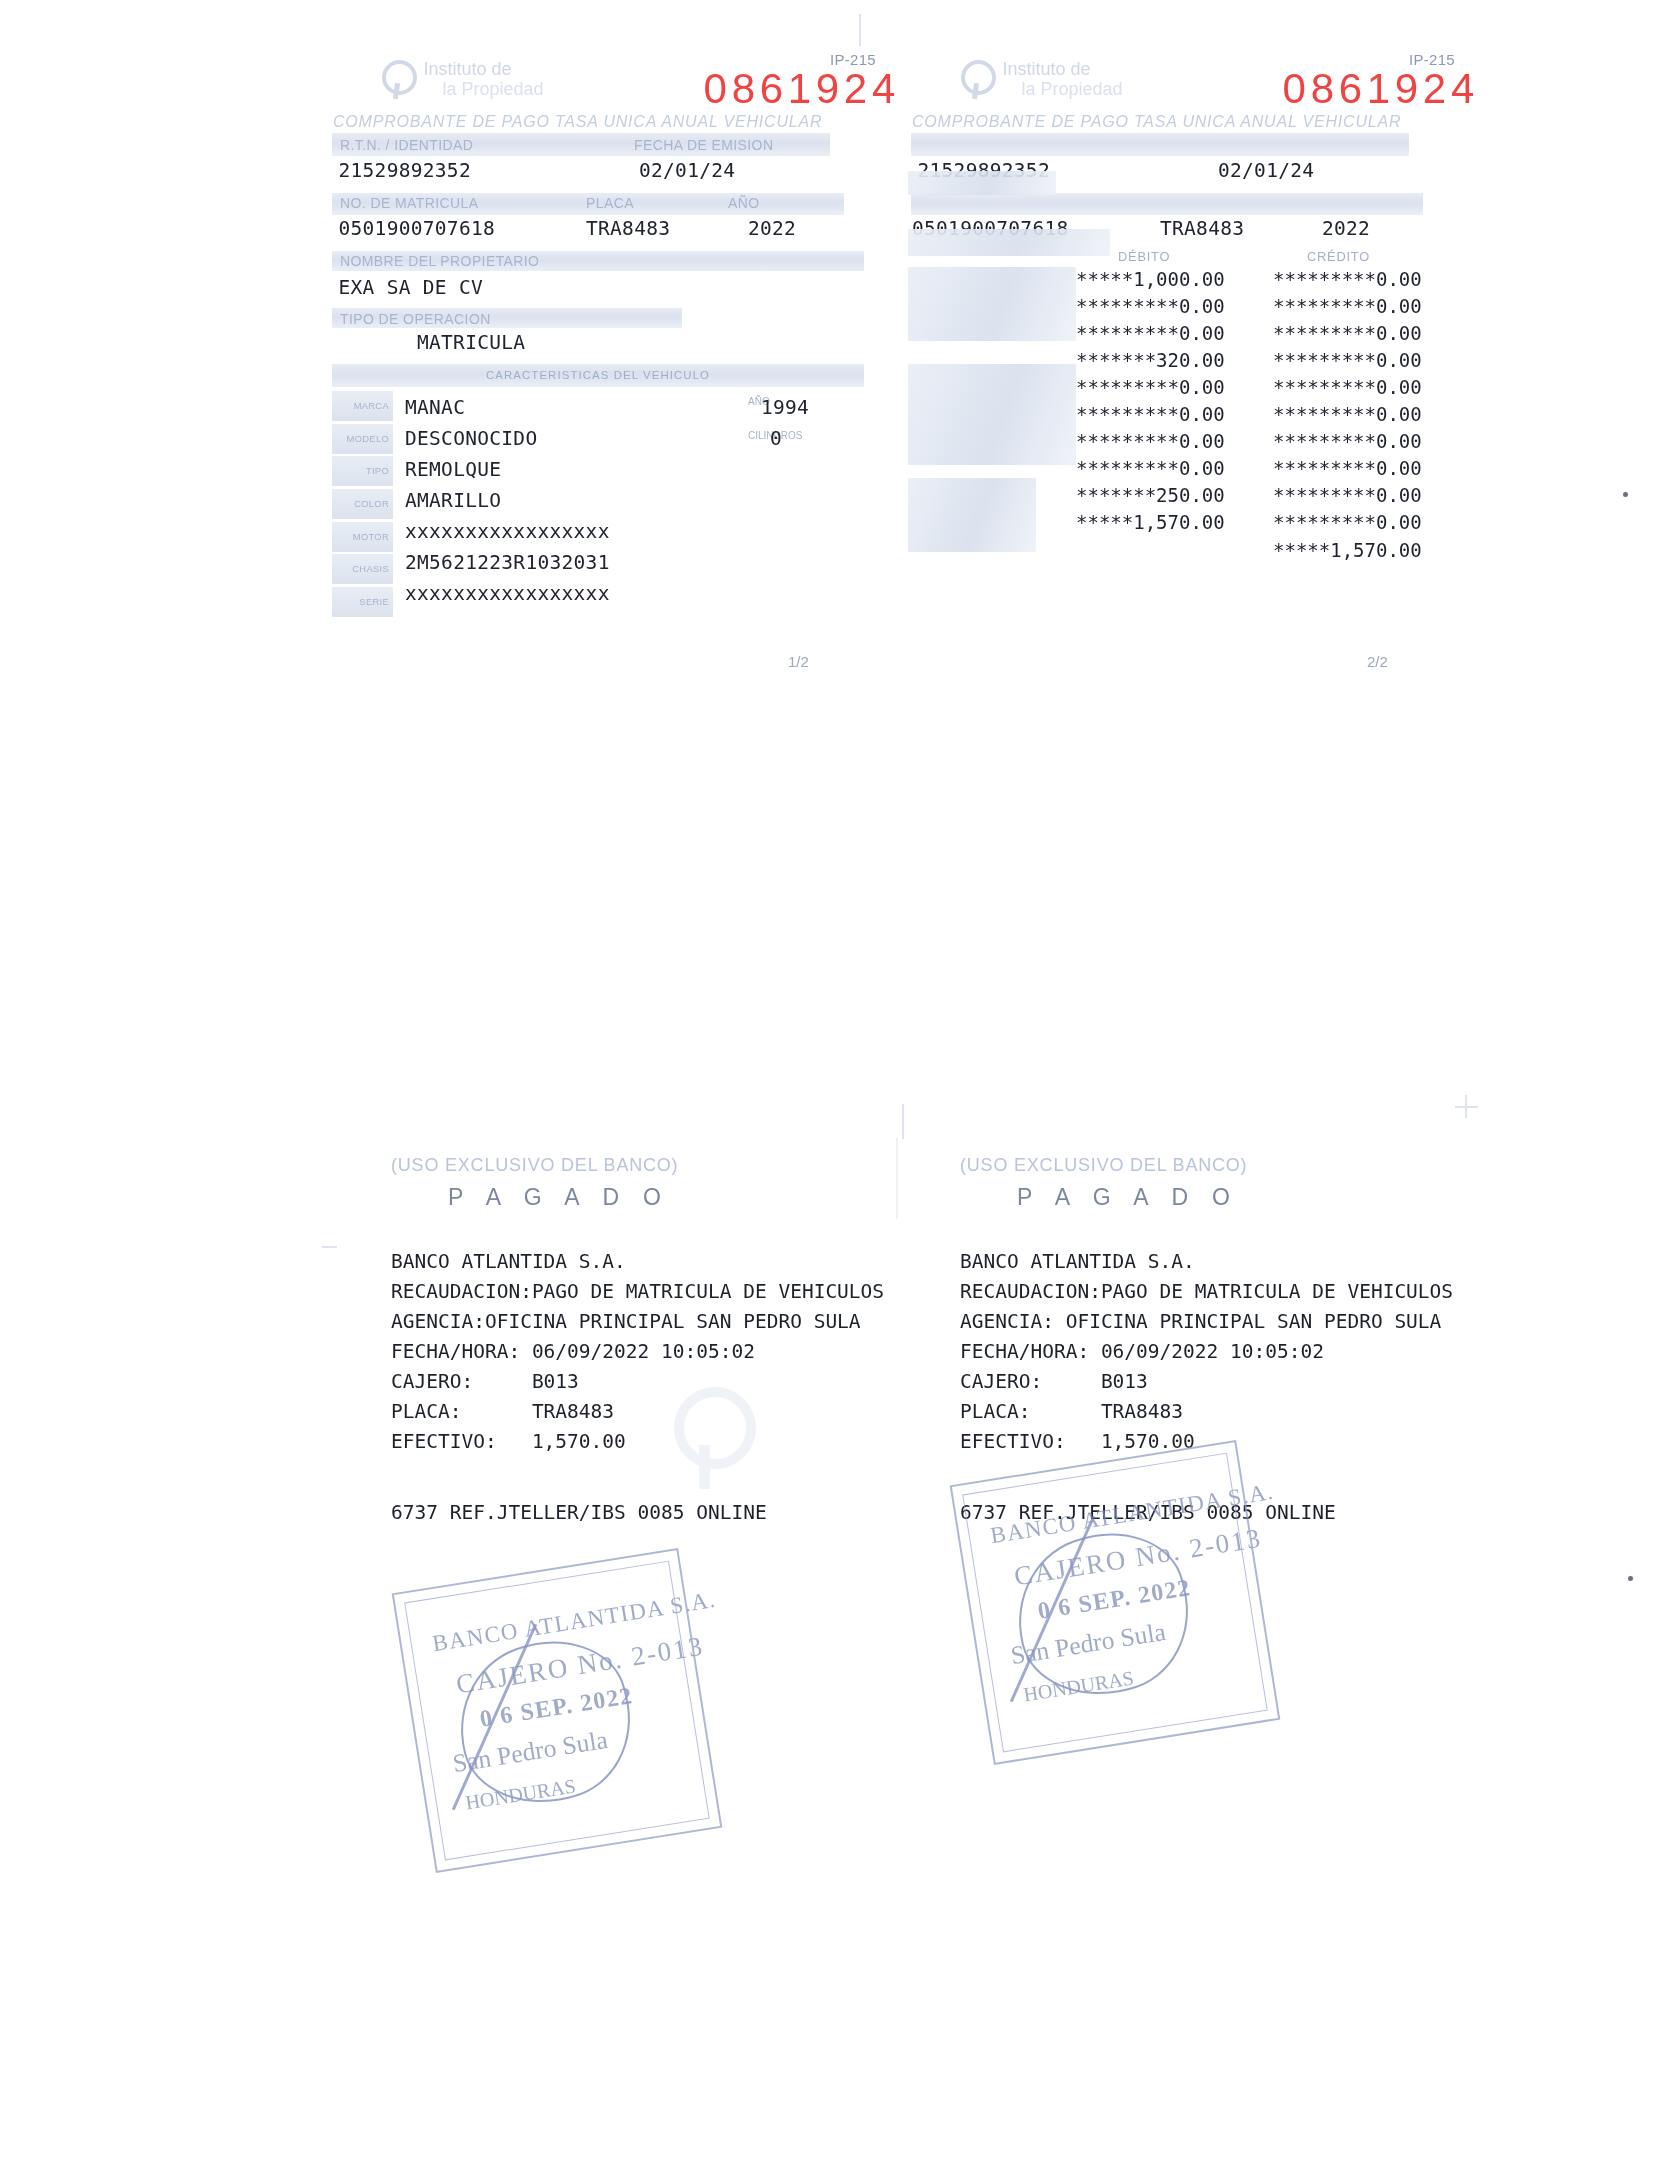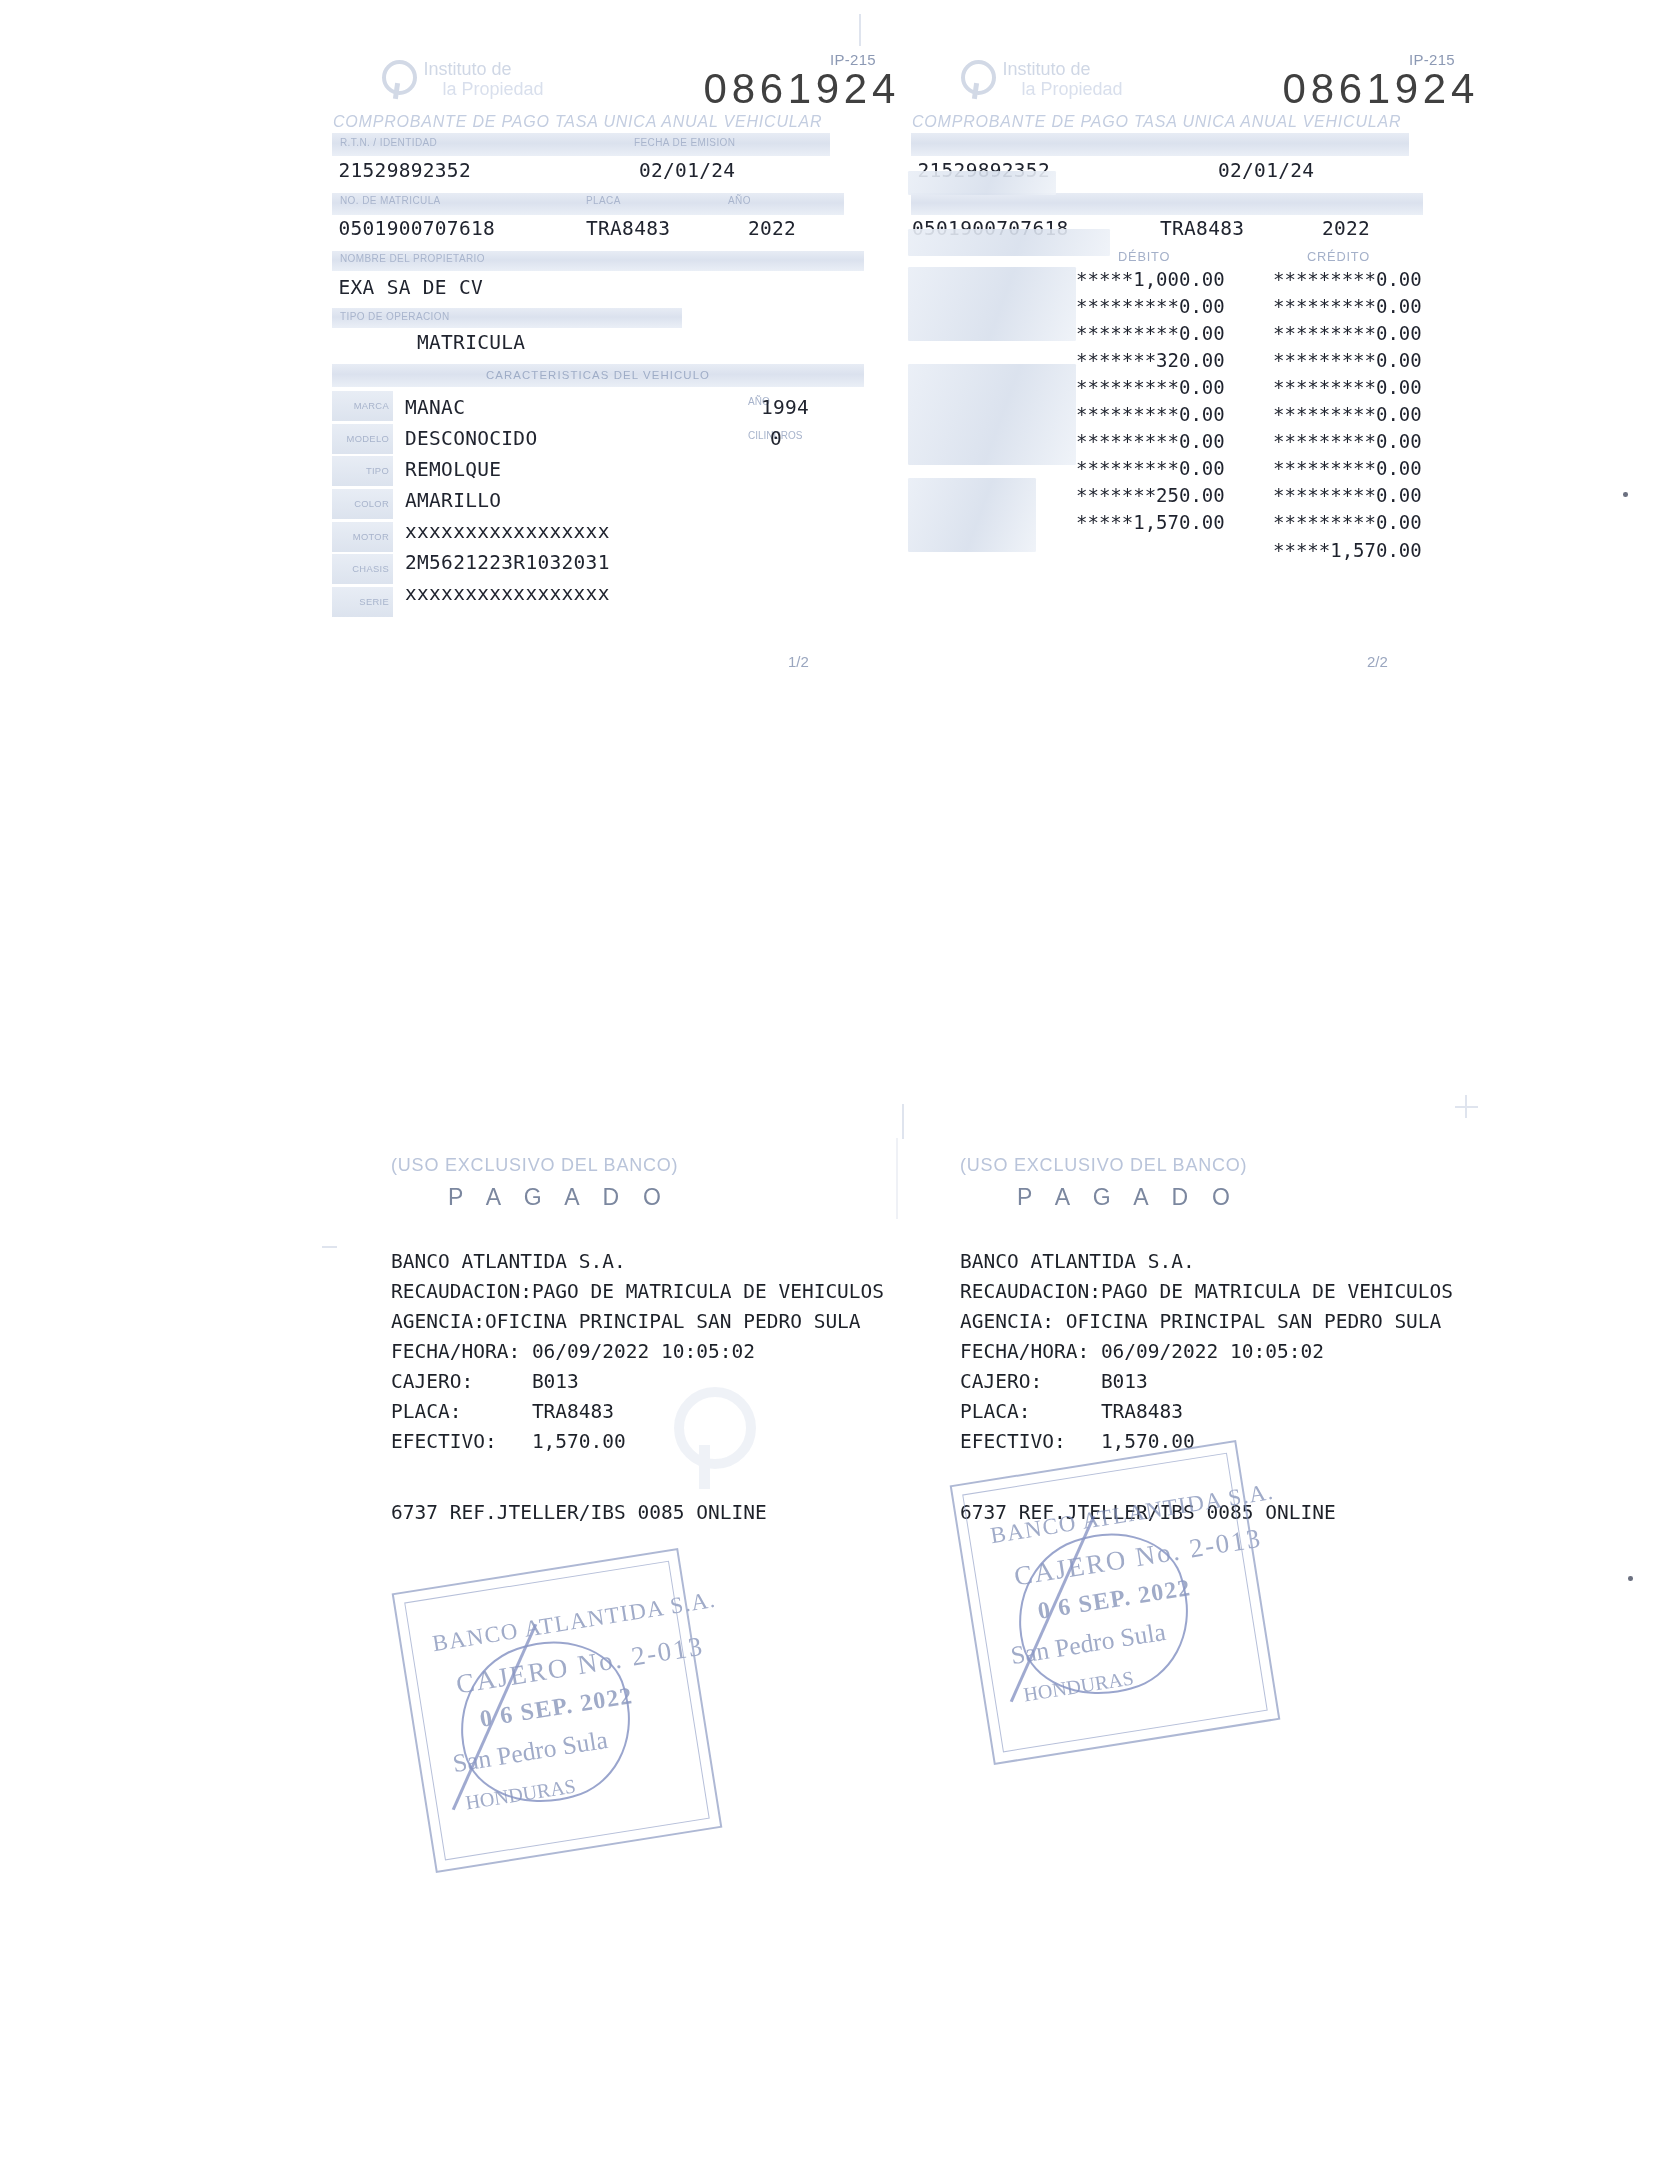--- a/index.html
+++ b/index.html
@@ -34,21 +34,21 @@
     letter-spacing: 0.3px;
     color: #8c99b4;
     font-family: "Liberation Sans", sans-serif;
   }
   .folio {
     position: absolute;
     right: 23px;
     top: 38px;
     font-size: 42px;
     letter-spacing: 4.7px;
-    color: #404040;
+    color: #ef4444;
     font-family: "Liberation Sans", sans-serif;
     font-weight: 400;
   }
 
   
   .logo-wrap {
     position: absolute;
     left: 61px;
     top: 32px;
     display: flex;
@@ -104,21 +104,21 @@
   }
   .bar.b1 { left: 15px;  top: 106px; width: 498px; height: 23px; }
   .bar.b2 { left: 15px;  top: 166px; width: 512px; height: 21.5px; }
   .bar.b3 { left: 15px;  top: 224px; width: 532px; height: 20px; }
   .bar.b4 { left: 15px;  top: 281px; width: 350px; height: 20px; }
   .bar.b5 { left: 15px;  top: 337px; width: 532px; height: 23px; }
 
   .bar-label {
     position: absolute;
     font-family: "Liberation Sans", sans-serif;
-    font-size: 10px;
+    font-size: 14px;
     letter-spacing: 0.4px;
     color: #a9b5cd;
     white-space: nowrap;
   }
 
   .field {
     position: absolute;
     font-family: "DejaVu Sans Mono", monospace;
     font-size: 19.5px;
     color: #20242f;

